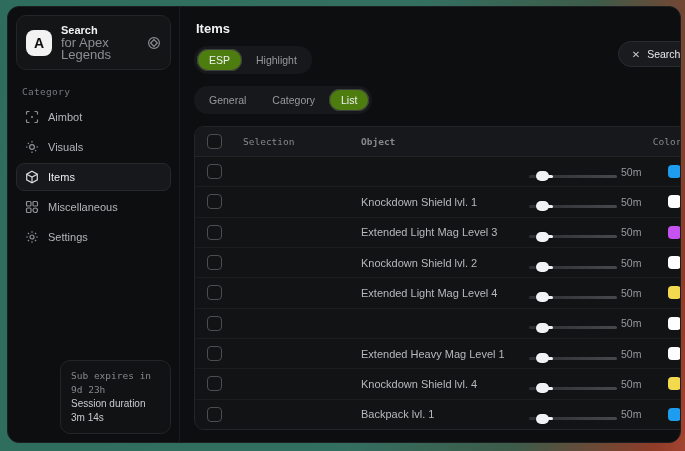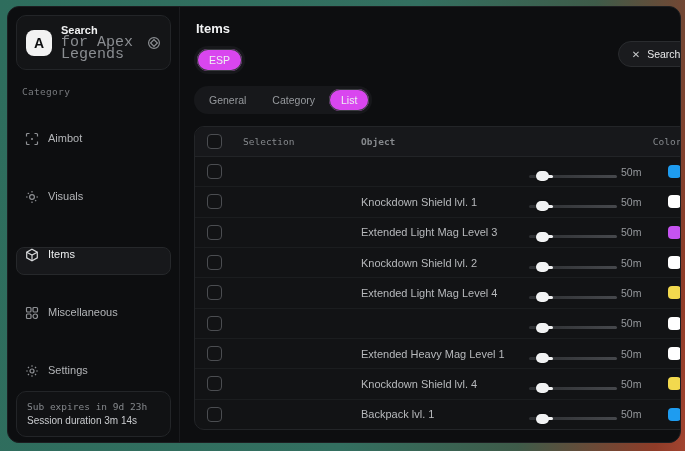--- a/index.html
+++ b/index.html
@@ -23,54 +23,54 @@
     border:1px solid #232528; background:#141517; border-radius:10px;
     padding:8px 9px; display:flex; align-items:center; gap:9px;
   }
   .logo {
     width:26px; height:26px; border-radius:8px; background:#f2f2f2; color:#0d0e10;
     font-weight:bold; font-size:14px; display:flex; align-items:center; justify-content:center;
     flex:0 0 26px;
   }
   .app-titles { flex:1; min-width:0; }
   .app-title { color:#f0f1f2; font-size:11px; font-weight:bold; line-height:13px; }
-  .app-subtitle { color:#8b8e92; font-size:15px; line-height:12px;font-family:Liberation Mono, monospace; }
+  .app-subtitle { color:#8b8e92; font-size:13px; line-height:12px; }
   .side-header .corner-icon { color:#8b8e92; flex:0 0 auto; }
   .cat-label {
     color:#77797d; font-size:9.5px; letter-spacing:0.3px;
     margin:16px 6px 6px 6px; font-family:"DejaVu Sans Mono", monospace;
   }
   .nav { display:flex; flex-direction:column; gap:2px; }
   .nav-item {
-    display:flex; gap:9px; height:28px; padding:0 8px;
+    display:flex; align-items:center; gap:9px; height:28px; padding:0 8px;
     border-radius:8px; border:1px solid transparent; color:#b3b5b8; font-size:11px;
     cursor:default;
-    margin-top:28px;
   }
   .nav-item .nav-icon { color:#8f9195; display:flex; }
   .nav-item.active { background:#17181b; border-color:#26282b; color:#eceeef; }
   .nav-item.active .nav-icon { color:#d7d9db; }
   .side-footer {
     margin-top:auto; border:1px solid #232528; border-radius:10px; padding:8px 10px;
     background:#111214;
+    margin-left:44px;
   }
   .side-footer .line1 { color:#85888c; font-size:9.5px; font-family:"DejaVu Sans Mono", monospace; line-height:14px; }
   .side-footer .line2 { color:#c9cbce; font-size:10px; line-height:14px; }
   
   .main { flex:1; padding:12px 14px 12px 14px; display:flex; flex-direction:column; position:relative; }
   .page-title { color:#f2f3f4; font-size:13px; font-weight:bold; margin:2px 0 10px 2px; }
   .pill-group {
     display:inline-flex; align-items:center; background:#17181b; border-radius:16px;
     padding:3px; gap:2px; align-self:flex-start;
   }
   .pill {
     border:none; background:transparent; color:#96999d; font-size:10.5px;
     padding:5px 12px; border-radius:13px; font-family:"Liberation Sans", sans-serif; cursor:default;
   }
-  .pill.active { background:#d946ef; color:#eef0f1; box-shadow:0 0 0 1px #3a3c40 inset; }
+  .pill.active { background:#4d7c0f; color:#eef0f1; box-shadow:0 0 0 1px #3a3c40 inset; }
   .tabs-row { margin-top:12px; }
   .search-btn {
     position:absolute; top:34px; right:14px;
     display:flex; align-items:center; gap:7px;
     background:#1a1b1e; border:1px solid #2a2c2f; border-radius:15px;
     color:#e8e9ea; font-size:10.5px; padding:6px 13px; cursor:default;
     font-family:"Liberation Sans", sans-serif;
   }
   .search-btn .x-glyph { font-size:10px; color:#c7c9cb; }
   
@@ -189,20 +189,21 @@
       <div class="line1">Sub expires in 9d 23h</div>
       <div class="line2">Session duration 3m 14s</div>
     </div>
   </aside>
 
   <main class="main">
     <div class="page-title">Items</div>
 
     <div class="pill-group" id="modeTabs">
         <button class="pill active">ESP</button>
+        <button class="pill">Highlight</button>
       </div>
     <div class="pill-group tabs-row" id="viewTabs">
         <button class="pill">General</button>
         <button class="pill">Category</button>
         <button class="pill active">List</button>
       </div>
 
     <button class="search-btn">
       <span class="x-glyph">✕</span>
       <span>Search</span>

